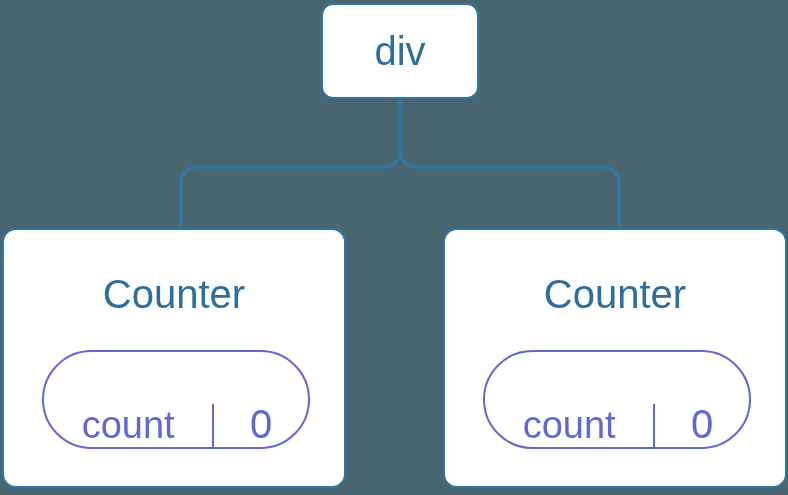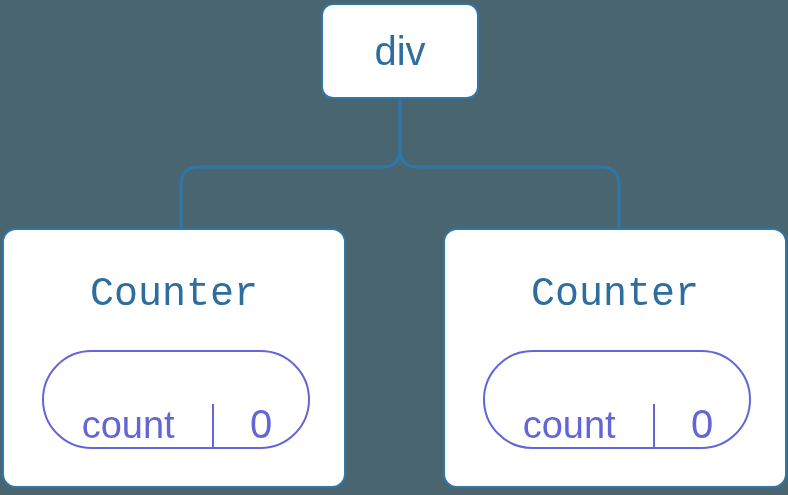--- a/index.html
+++ b/index.html
@@ -60,21 +60,20 @@
   .counter-card.right { left: 443px; }
 
   .card-title {
     position: absolute;
     top: 42px; left: 0;
     width: 100%;
     text-align: center;
     font-size: 40px;
     font-weight: 500;
     color: var(--node-text);
-    font-family: Liberation Mono, monospace;
   }
 
   .state-pill {
     position: absolute;
     left: 38px; top: 120px;
     width: 268px; height: 99px;
     border: 2px solid var(--state-accent);
     border-radius: 49.5px;
     display: flex;
     align-items: flex-end;

